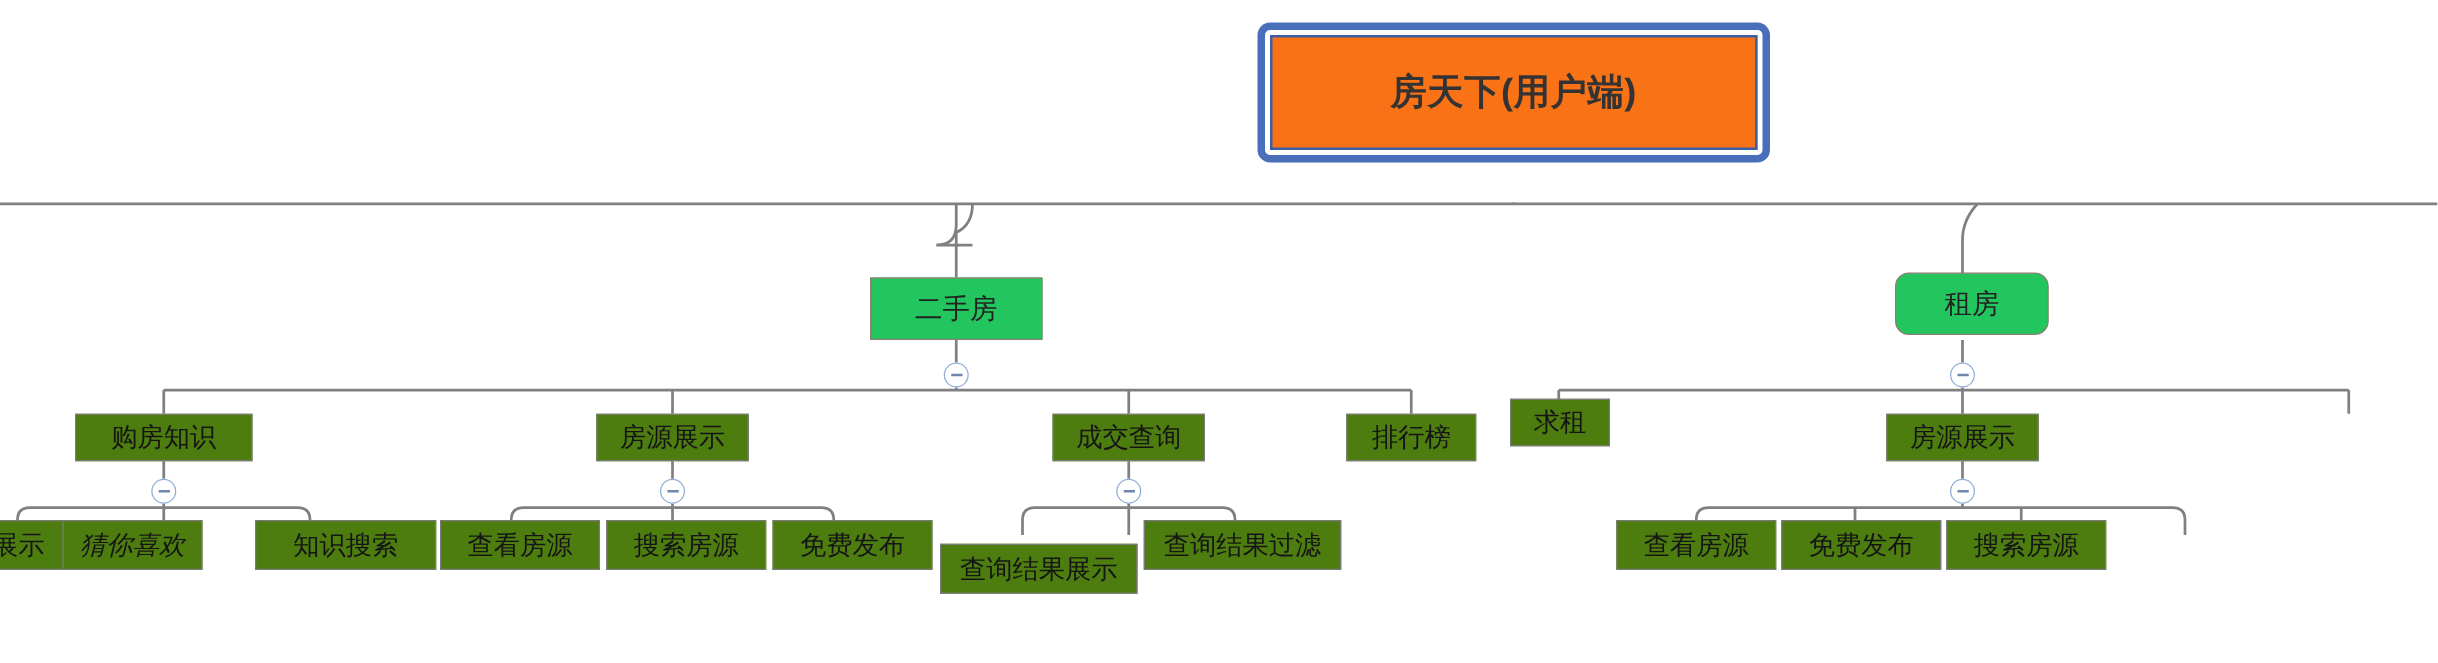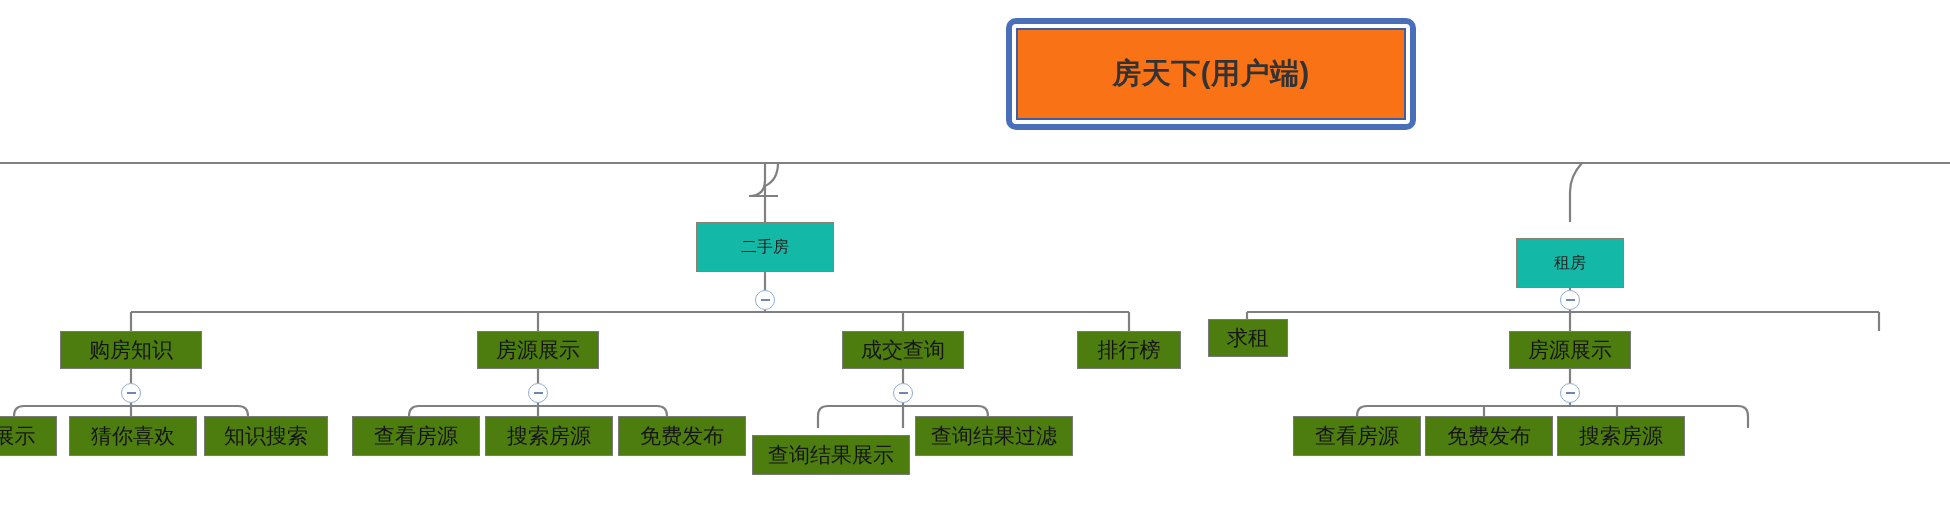--- a/index.html
+++ b/index.html
@@ -54,23 +54,23 @@
     position: absolute;
     box-sizing: border-box;
     border: 6px solid #4a6fba;
     border-radius: 10px;
     z-index: 4;
     background: transparent;
   }
 
   
   .node.l2 {
-    background: #14b8a6;
+    background: #22c55e;
     border: 1.6px solid #8d7f72;
-    font-size: 16px;
+    font-size: 22px;
     color: #222222;
   }
 
   
   .node.l3,
   .node.l4 {
     background: #4d7c0f;
     border: 1.6px solid #7a7a7a;
     font-size: 21px;
     color: #151515;
@@ -157,43 +157,43 @@
       <line x1="1617" y1="406" x2="1617" y2="428"></line>
     </g>
   </svg>
 
   <div class="root-sel" style="left:1006px; top:18px; width:410px; height:112px;"></div>
   <div class="node root" style="left:1016px; top:28px; width:390px; height:92px;">房天下(用户端)</div>
 
   <div class="node l2" style="left:696px; top:222px; width:138px; height:50px;">二手房</div>
   <div class="toggle" style="left:755px; top:290px;"></div>
 
-  <div class="node l2" style="left:1516px; top:238px; width:108px; height:50px;">租房</div>
+  <div class="node l2" style="left:1516px; top:218px; width:123px; height:50px;border-radius:11px;">租房</div>
   <div class="toggle" style="left:1560px; top:290px;"></div>
 
   <div class="node l3" style="left:60px; top:331px; width:142px; height:38px;">购房知识</div>
   <div class="toggle" style="left:121px; top:383px;"></div>
 
   <div class="node l3" style="left:477px; top:331px; width:122px; height:38px;">房源展示</div>
   <div class="toggle" style="left:528px; top:383px;"></div>
 
   <div class="node l3" style="left:842px; top:331px; width:122px; height:38px;">成交查询</div>
   <div class="toggle" style="left:893px; top:383px;"></div>
 
   <div class="node l3" style="left:1077px; top:331px; width:104px; height:38px;">排行榜</div>
 
   <div class="node l3" style="left:1208px; top:319px; width:80px; height:38px;">求租</div>
 
   <div class="node l3" style="left:1509px; top:331px; width:122px; height:38px;">房源展示</div>
   <div class="toggle" style="left:1560px; top:383px;"></div>
 
 
   <div class="node l4" style="left:-28px; top:416px; width:85px; height:40px;">展示</div>
-  <div class="node l4" style="left:69px; top:416px; width:128px; height:40px;">猜你喜欢</div>
-  <div class="node l4" style="left:204px; top:416px; width:124px; height:40px;">知识搜索</div>
+  <div class="node l4" style="left:50px; top:416px; width:112px; height:40px;font-style:italic;">猜你喜欢</div>
+  <div class="node l4" style="left:204px; top:416px; width:145px; height:40px;">知识搜索</div>
 
   <div class="node l4" style="left:352px; top:416px; width:128px; height:40px;">查看房源</div>
   <div class="node l4" style="left:485px; top:416px; width:128px; height:40px;">搜索房源</div>
   <div class="node l4" style="left:618px; top:416px; width:128px; height:40px;">免费发布</div>
 
   <div class="node l4" style="left:752px; top:416px; width:158px; height:40px;margin-top:19px;">查询结果展示</div>
   <div class="node l4" style="left:915px; top:416px; width:158px; height:40px;">查询结果过滤</div>
 
   <div class="node l4" style="left:1293px; top:416px; width:128px; height:40px;">查看房源</div>
   <div class="node l4" style="left:1425px; top:416px; width:128px; height:40px;">免费发布</div>

